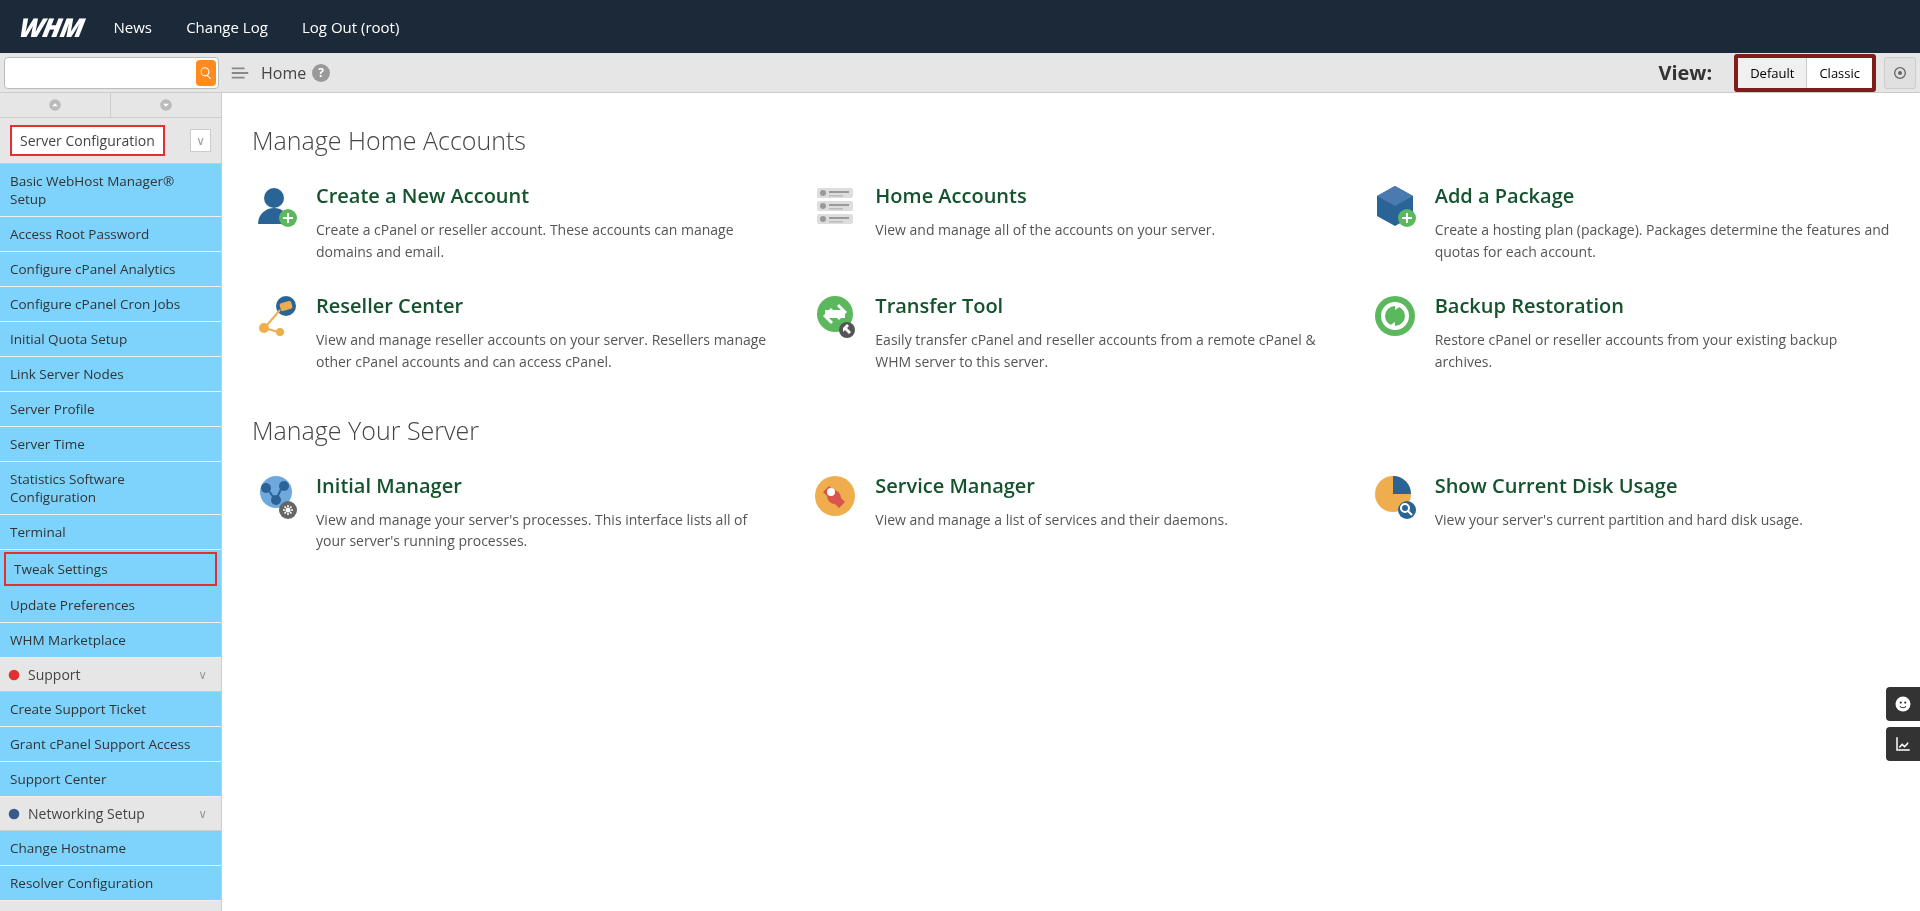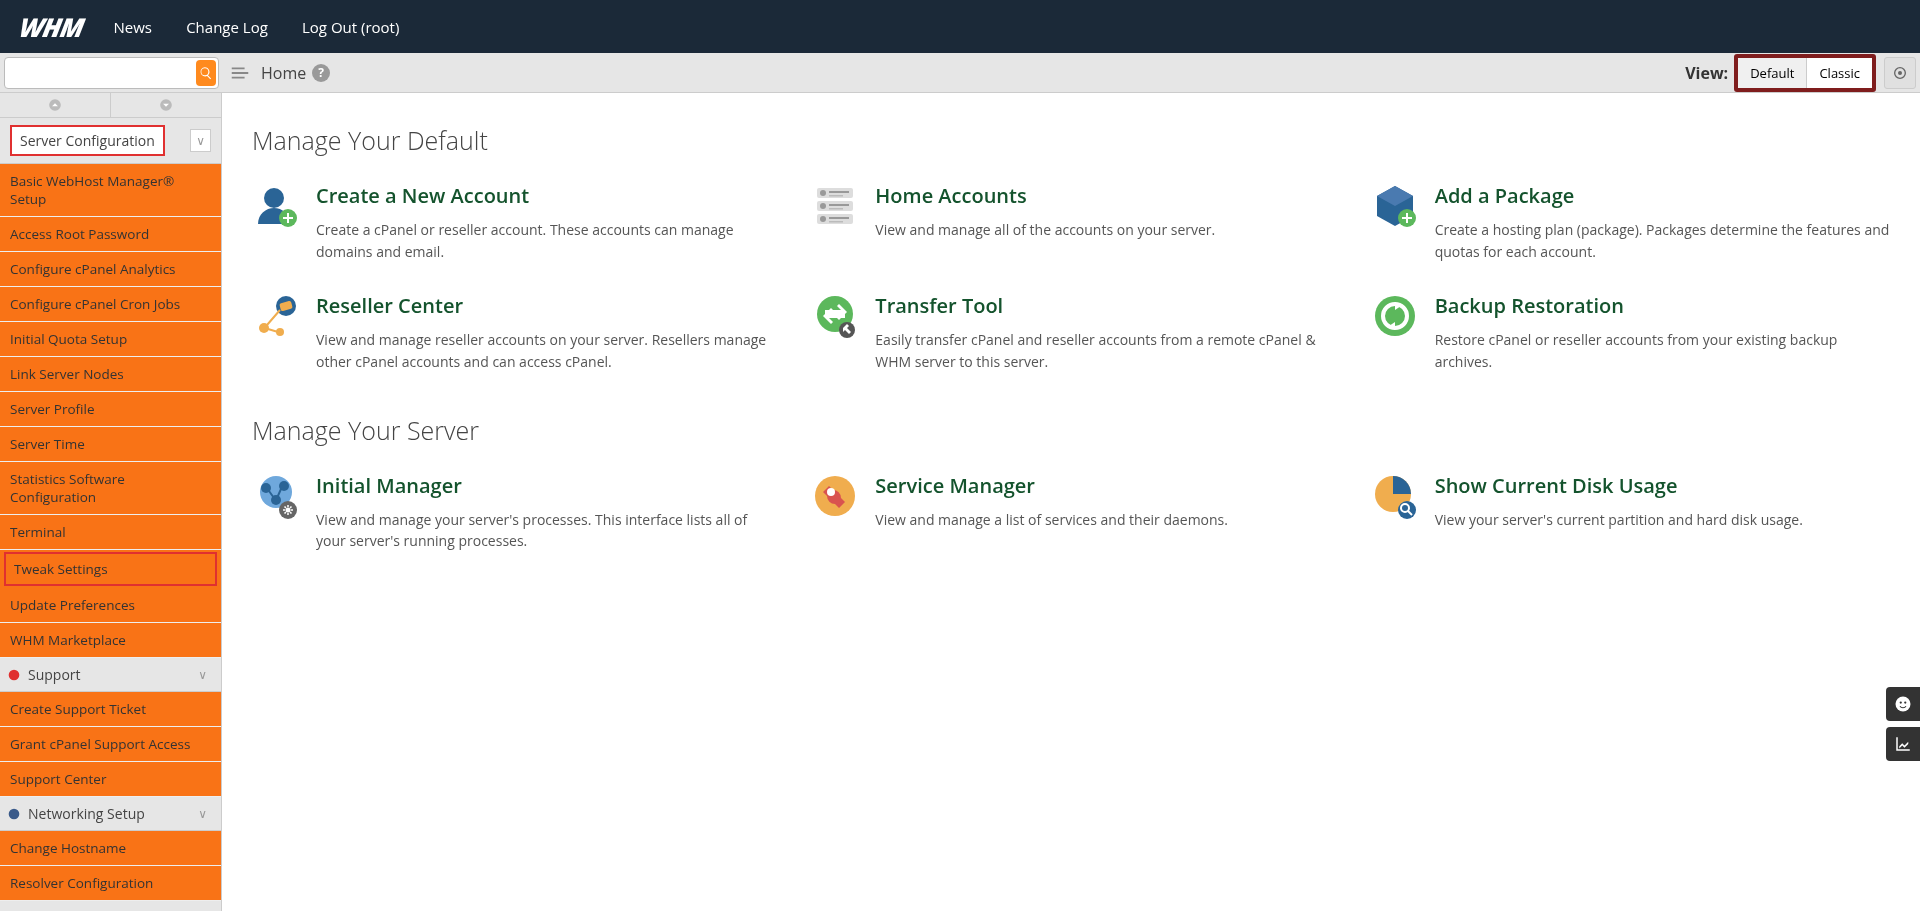--- a/index.html
+++ b/index.html
@@ -14,31 +14,31 @@
 .secbar { background: #e6e6e6; height: 40px; display: flex; align-items: center; padding: 4px; border-bottom: 1px solid #ccc; }
 .searchwrap { background: #fff; border: 1px solid #bbb; border-radius: 4px; display: flex; align-items: center; width: 215px; height: 32px; padding: 2px; }
 .searchwrap input { border: none; outline: none; flex: 1; padding: 0 6px; font-size: 14px; }
 .searchbtn { background: #ff8a1e; border: none; border-radius: 4px; width: 26px; height: 26px; display: flex; align-items: center; justify-content: center; cursor: pointer; }
 .searchbtn svg { fill: #fff; width: 14px; height: 14px; }
 .menuicon { margin-left: 10px; color: #888; cursor: pointer; display: flex; align-items: center; }
 .menuicon svg { width: 22px; height: 22px; fill: #888; }
 .breadcrumb { margin-left: 10px; font-size: 16px; color: #444; display: flex; align-items: center; gap: 6px; }
 .helpicon { background: #999; color: #fff; border-radius: 50%; width: 18px; height: 18px; display: inline-flex; align-items: center; justify-content: center; font-size: 12px; font-weight: bold; }
 .spacer { flex: 1; }
-.viewlabel { font-weight: 700; font-size: 16px; margin-right: 6px; }
+.viewlabel { font-weight: 700; font-size: 20px; margin-right: 22px; }
 .viewbtns { display: flex; border: 4px solid #7f1d1d; border-radius: 3px; overflow: hidden; margin-right: 8px; }
 .viewbtns button { background: #fff; border: none; padding: 6px 12px; font-size: 13px; cursor: pointer; }
 .viewbtns button.active { background: #f0f0f0; }
 .viewbtns button + button { border-left: 1px solid #ccc; }
 .targetbtn { background: #e0e0e0; border: 1px solid #ccc; border-radius: 3px; width: 32px; height: 32px; display: flex; align-items: center; justify-content: center; cursor: pointer; }
 .targetbtn svg { width: 16px; height: 16px; fill: #666; }
 
 
 .layout { display: flex; height: calc(100vh - 93px); }
-.sidebar { width: 222px; border-right: 1px solid #ccc; background: #f97316; display: flex; flex-direction: column; }
+.sidebar { width: 222px; border-right: 1px solid #ccc; background: #7dd3fc; display: flex; flex-direction: column; }
 .collapsebar { display: flex; height: 25px; border-bottom: 1px solid #ccc; }
 .collapsebar div { flex: 1; background: #e6e6e6; display: flex; align-items: center; justify-content: center; border-right: 1px solid #ccc; cursor: pointer; }
 .collapsebar div:last-child { border-right: none; }
 .collapsebar svg { width: 14px; height: 14px; fill: #999; }
 .navscroll { flex: 1; overflow-y: auto; position: relative; }
 .navscroll::-webkit-scrollbar { width: 14px; }
 .navscroll::-webkit-scrollbar-track { background: #f0f0f0; }
 .navscroll::-webkit-scrollbar-thumb { background: #ccc; }
 
 .navgroup-header { background: #e6e6e6; padding: 7px 10px 7px 28px; font-size: 14px; color: #444; border-bottom: 1px solid #ccc; display: flex; align-items: center; position: relative; cursor: pointer; }
@@ -166,21 +166,21 @@
           <span class="gicon"><svg viewBox="0 0 24 24" width="16" height="16">
               <circle cx="12" cy="12" r="8" fill="#e0a030"></circle>
             </svg></span>
           <span class="label">Security Center</span>
           <span class="chev">∨</span>
         </div>
       </div>
   </aside>
 
   <main class="main" id="main">
-      <h2 class="section-title">Manage Your Default</h2>
+      <h2 class="section-title">Manage Home Accounts</h2>
       <div class="cardgrid">
         <div class="card">
           <div class="cardicon"><svg viewBox="0 0 48 48">
               <circle cx="22" cy="16" r="10" fill="#2a6496"></circle>
               <path d="M6 42c0-10 8-16 16-16s16 6 16 16z" fill="#2a6496"></path>
               <circle cx="36" cy="36" r="9" fill="#5cb85c"></circle>
               <path d="M35 31h2v10h-2zM31 35h10v2H31z" fill="#fff"></path>
             </svg></div>
           <div>
             <div class="cardtitle">Create a New Account</div>

